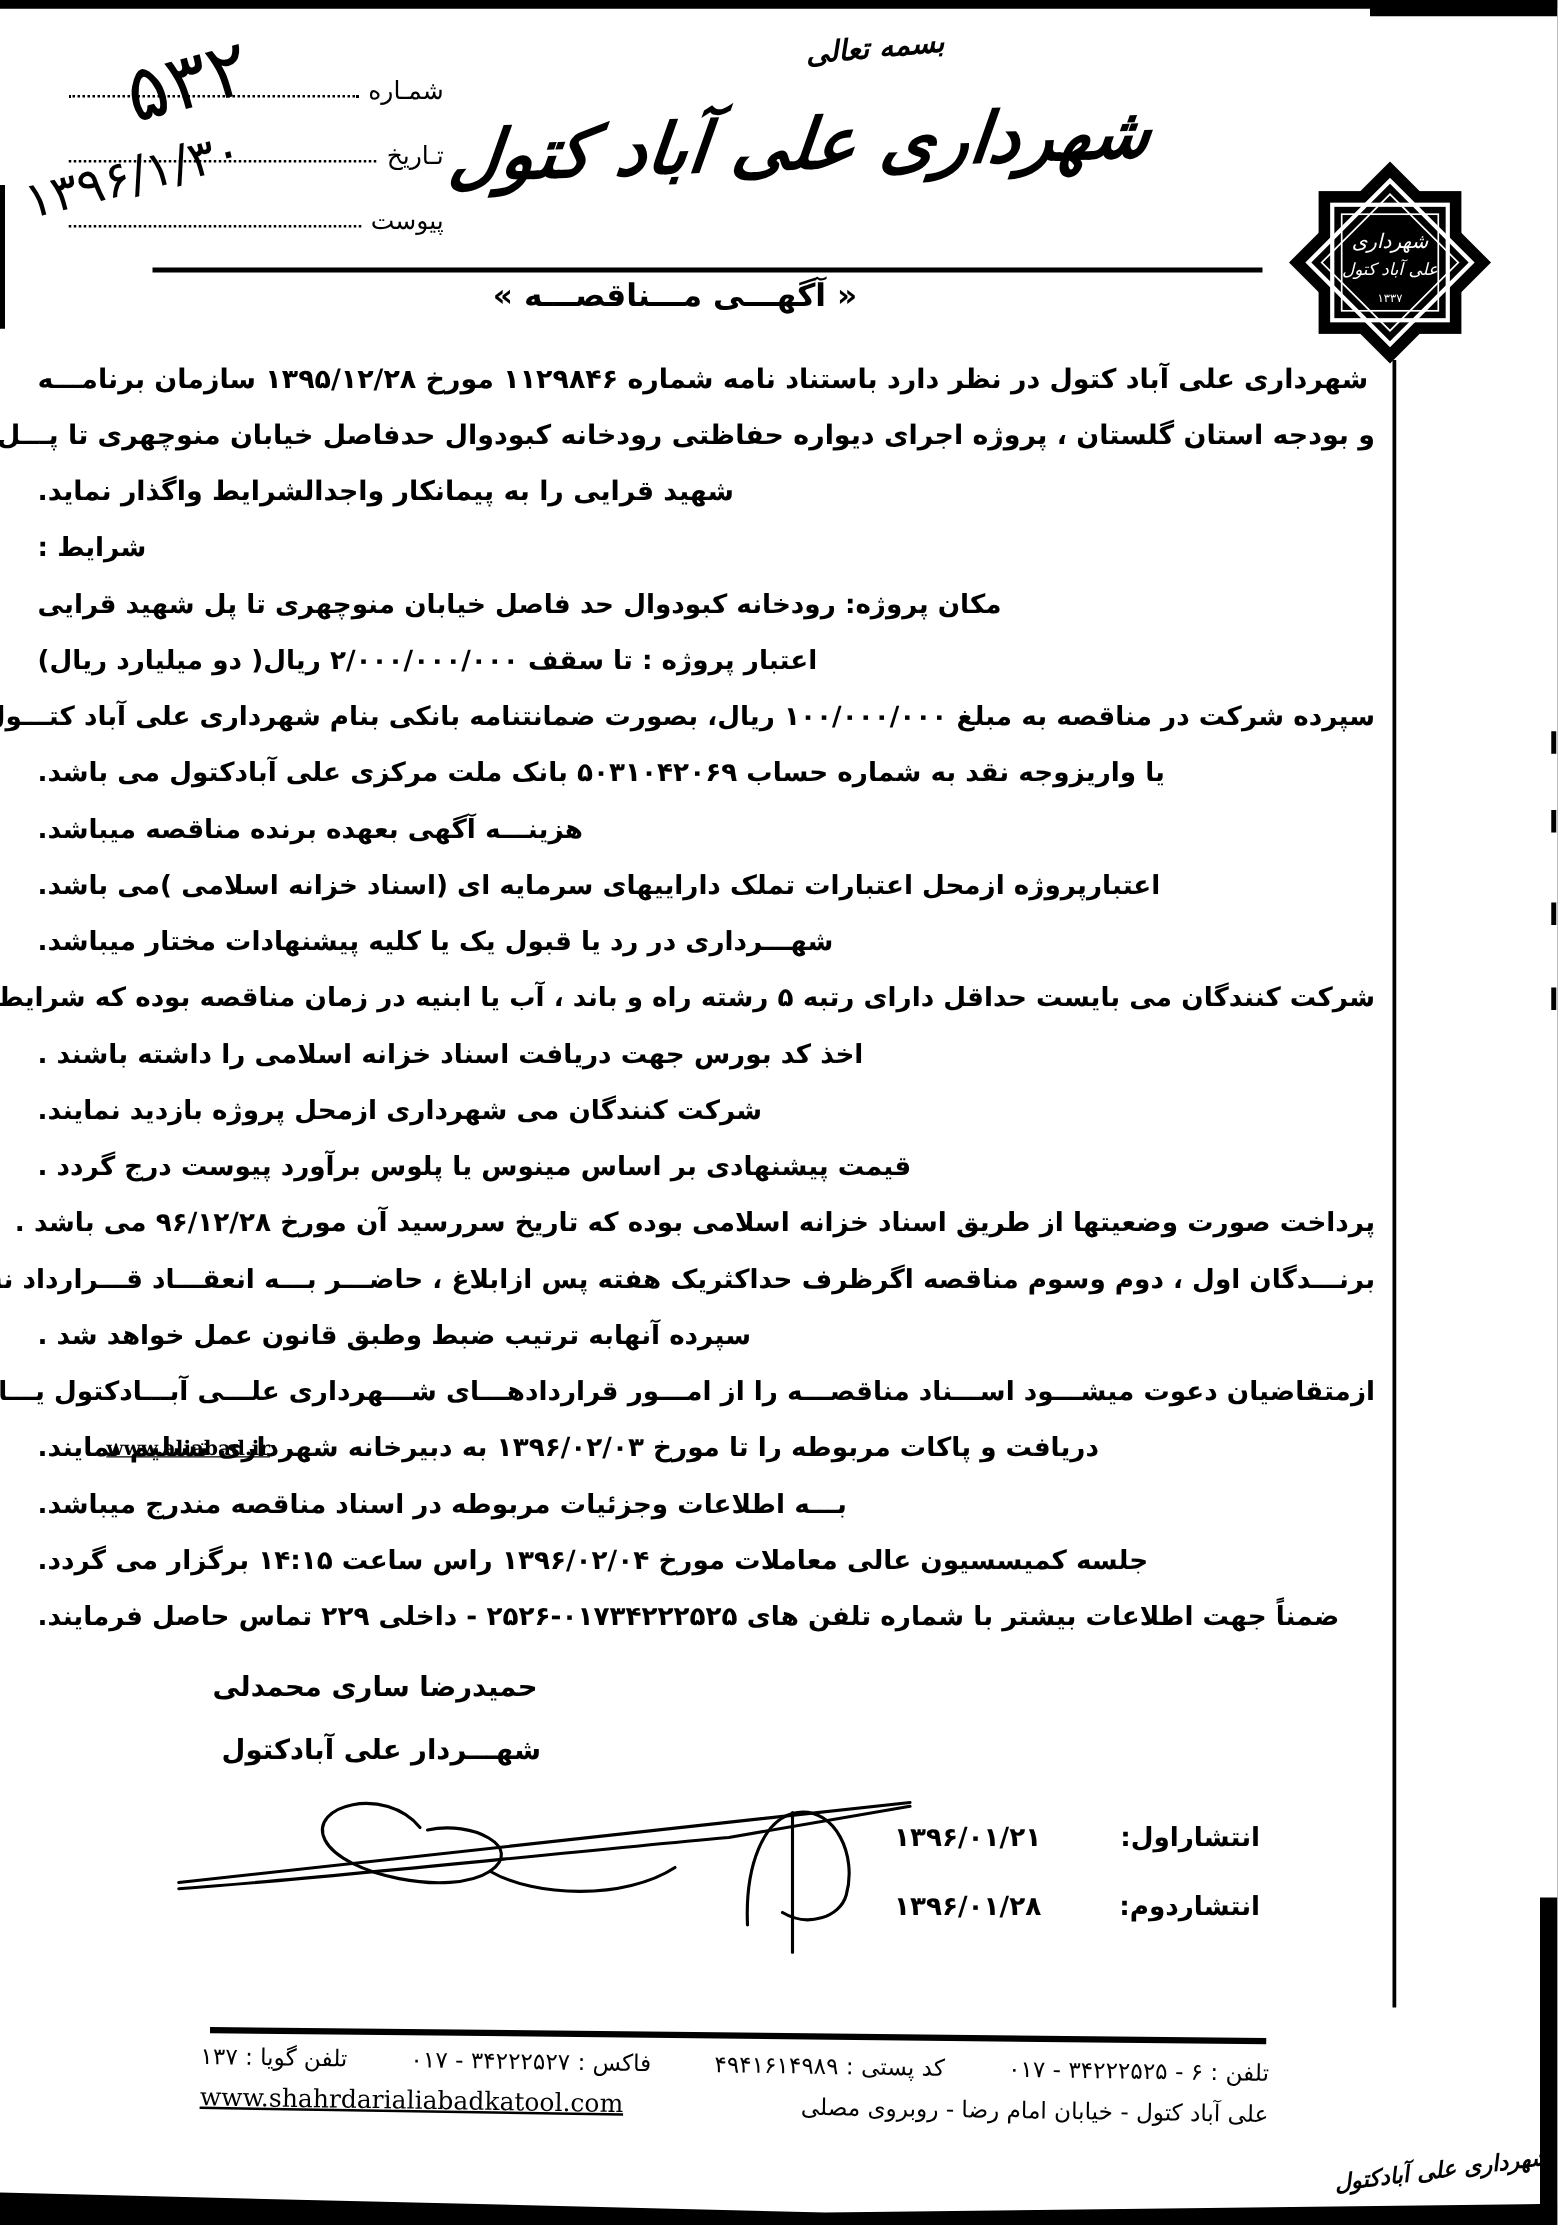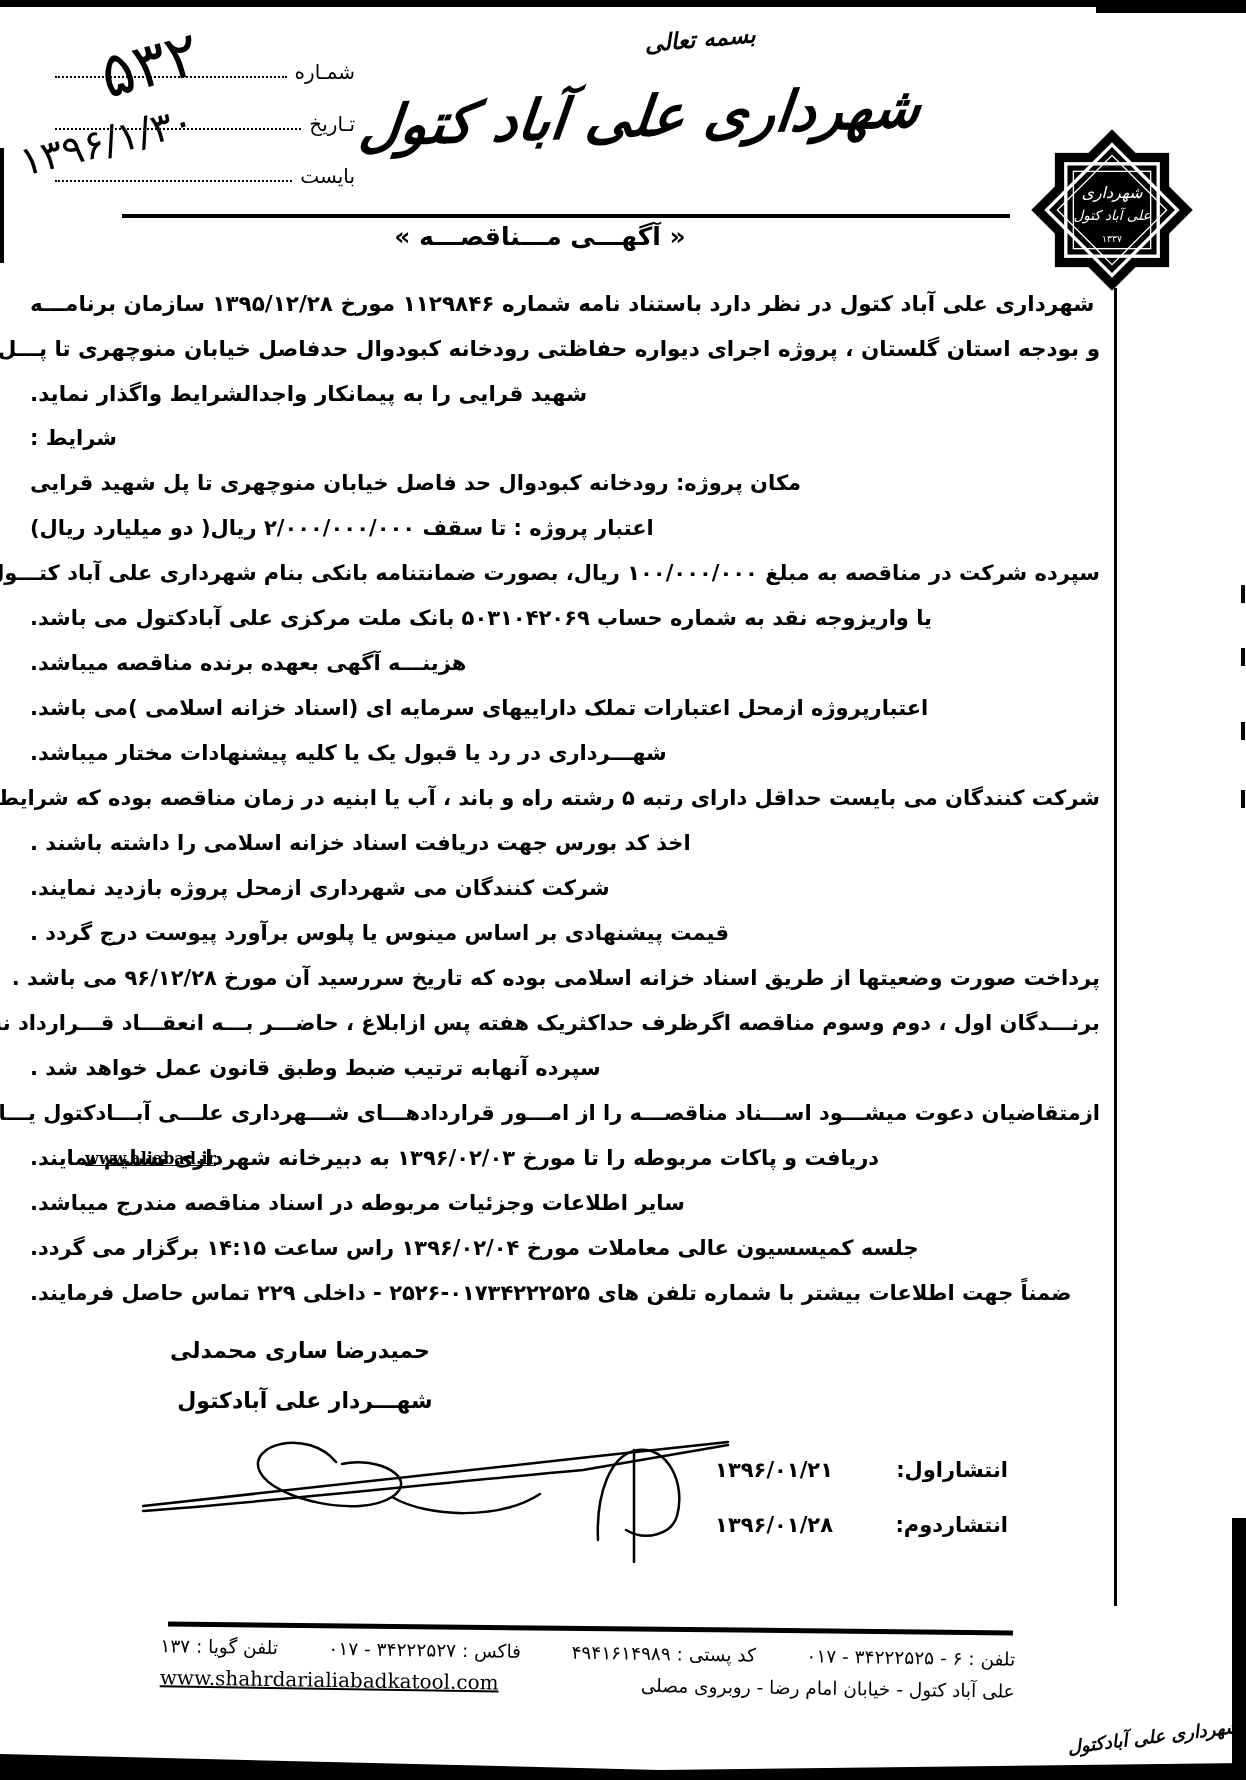--- a/index.html
+++ b/index.html
@@ -83,21 +83,21 @@
   <div class="abs ref-fields">
     <div class="ref-row">
       <span class="ref-label">شمـاره</span>
       <span class="ref-dots"></span>
     </div>
     <div class="ref-row">
       <span class="ref-label">تـاریخ</span>
       <span class="ref-dots"></span>
     </div>
     <div class="ref-row">
-      <span class="ref-label">بایست</span>
+      <span class="ref-label">پیوست</span>
       <span class="ref-dots"></span>
     </div>
   </div>
   <div class="abs hw hw-number">۵۳۲</div>
   <div class="abs hw hw-date">۱۳۹۶/۱/۳۰</div>
 
   <div class="abs bismillah">بسمه تعالی</div>
   <div class="abs org-title">شهرداری علی آباد کتول</div>
 
   <svg class="abs seal" width="168" height="168" viewBox="-100 -100 200 200">
@@ -141,21 +141,21 @@
     <div class="bl">شرکت کنندگان می شهرداری ازمحل پروژه بازدید نمایند.</div>
     <div class="bl">قیمت پیشنهادی بر اساس مینوس یا پلوس برآورد پیوست درج گردد .</div>
     <div class="bl">پرداخت صورت وضعیتها از طریق اسناد خزانه اسلامی بوده  که تاریخ سررسید آن مورخ ۹۶/۱۲/۲۸ می باشد .</div>
     <div class="bl">برنـــدگان اول ، دوم وسوم مناقصه اگرظرف حداکثریک هفته پس ازابلاغ ، حاضـــر بـــه انعقـــاد قـــرارداد نشـــوند</div>
     <div class="bl">سپرده آنهابه ترتیب ضبط وطبق قانون عمل خواهد شد .</div>
     <div class="bl">ازمتقاضیان دعوت میشـــود اســـناد مناقصـــه را از امـــور قراردادهـــای شـــهرداری علـــی آبـــادکتول یـــا ســـایت</div>
     <div class="bl website-row">
       <span>دریافت و پاکات مربوطه را تا مورخ ۱۳۹۶/۰۲/۰۳  به دبیرخانه شهرداری تسلیم نمایند.</span>
       <span class="site-url">www.aliabad.ir</span>
     </div>
-    <div class="bl">سایر اطلاعات وجزئیات مربوطه در اسناد مناقصه مندرج میباشد.</div>
+    <div class="bl">بـــه اطلاعات وجزئیات مربوطه در اسناد مناقصه مندرج میباشد.</div>
     <div class="bl">جلسه کمیسسیون عالی معاملات مورخ ۱۳۹۶/۰۲/۰۴ راس ساعت ۱۴:۱۵ برگزار می گردد.</div>
     <div class="bl">ضمناً جهت اطلاعات بیشتر با شماره تلفن های ۰۱۷۳۴۲۲۲۵۲۵-۲۵۲۶  - داخلی ۲۲۹  تماس حاصل فرمایند.</div>
   </div>
 
   <div class="abs sig-name">حمیدرضا ساری محمدلی</div>
   <div class="abs sig-title">شهـــردار علی آبادکتول</div>
   <svg class="abs sig-scrawl" width="620" height="165" viewBox="0 0 620 165">
     <g fill="none" stroke="#000" stroke-width="2.5" stroke-linecap="round">
       <path d="M15 108 C 120 96, 380 68, 600 44"></path>
       <path d="M15 113 C 140 104, 300 86, 455 72 L 600 47"></path>

